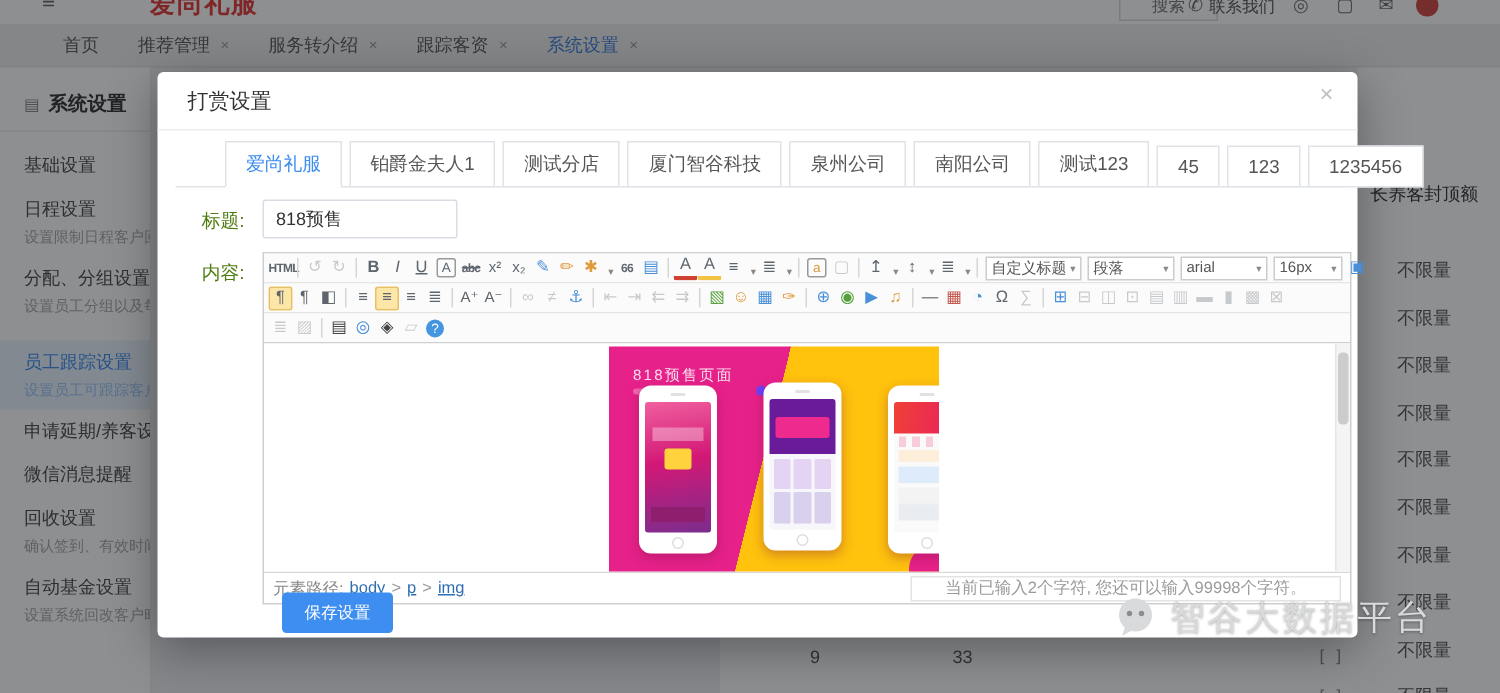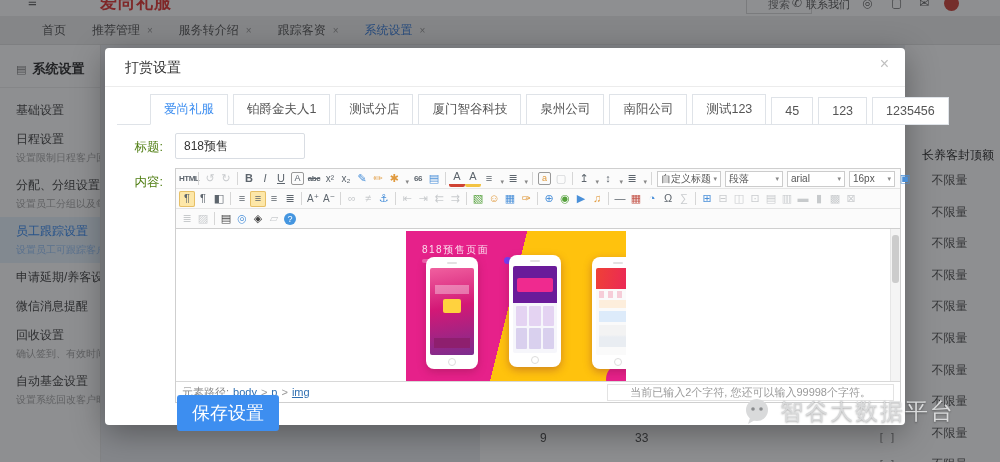--- a/index.html
+++ b/index.html
@@ -17,27 +17,27 @@
   .tabsbar{position:absolute;top:16px;left:0;right:0;height:29px;background:#efefef;border-bottom:1px solid #e0e0e0;
         display:flex;align-items:center;gap:26px;padding-left:42px;box-sizing:border-box;z-index:1;}
   .nav-tab{font-size:12px;color:#595959;display:flex;align-items:center;gap:7px;white-space:nowrap;}
   .nav-tab.active .nv{color:#3d7fd9;}
   .nav-x{font-size:10px;color:#9a9a9a;}
   .sidebar{position:absolute;top:45px;left:0;width:100px;bottom:0;background:#fff;border-right:1px solid #e8e8e8;overflow:hidden;z-index:1;}
   .sb-head{margin:15px 0 4px 16px;font-size:13px;color:#333;font-weight:600;display:flex;gap:6px;align-items:center;white-space:nowrap;}
   .sb-head-icon{color:#888;font-size:11px;}
   .sb-divider{border-top:1px solid #eee;margin:9px 0 8px 0;}
   .sb-item{padding:6px 0 6px 16px;}
-  .sb-item.active{background:#e8f3fe;}
+  .sb-item.active{background:#e8f3fe;margin-top:10px;}
   .sb-title{font-size:12px;color:#4a4a4a;white-space:nowrap;}
   .sb-item.active .sb-title{color:#3d8ef0;}
   .sb-sub{font-size:10px;color:#a9a9a9;white-space:nowrap;margin-top:3px;}
   .sb-item.active .sb-sub{color:#9cc6f7;}
   .right-col{position:absolute;top:45px;right:0;width:95px;bottom:0;background:#fff;z-index:1;}
-  .rc-head{position:absolute;top:102px;left:0;right:6px;text-align:right;font-size:12px;color:#333;white-space:nowrap;}
+  .rc-head{position:absolute;top:76px;left:0;right:6px;text-align:center;font-size:12px;color:#333;white-space:nowrap;}
   .rc-cell{position:absolute;left:0;right:6px;text-align:center;font-size:12px;color:#555;white-space:nowrap;}
   .bt-table{position:absolute;left:480px;right:95px;top:424px;bottom:0;background:#fff;z-index:1;}
   .bt-v{position:absolute;top:7px;font-size:12px;color:#555;}
   .expand-ic{position:absolute;font-size:11px;color:#888;letter-spacing:-1px;font-family:"DejaVu Sans Mono",monospace;}
   
   .overlay{position:absolute;inset:0;background:rgba(15,18,22,.47);z-index:10;}
   
   .modal{position:absolute;left:105px;top:48px;width:800px;height:377px;background:#fff;border-radius:4px;
         box-shadow:0 8px 32px rgba(0,0,0,.35);z-index:20;}
   .m-head{height:38px;border-bottom:1px solid #ececec;position:relative;}
@@ -102,21 +102,21 @@
   .s3 .r1{position:absolute;left:6%;right:6%;top:27%;height:7%;background:repeating-linear-gradient(90deg,#f6cdd8 0 5px,transparent 5px 9px);}
   .s3 .r2{position:absolute;left:6%;right:6%;top:37%;height:9%;background:#fdeedc;}
   .s3 .r3{position:absolute;left:6%;right:6%;top:49%;height:13%;background:#ddebfa;}
   .s3 .r4{position:absolute;left:6%;right:6%;top:65%;height:26%;background:linear-gradient(180deg,#f3f3f3 0 45%,#e9edf2 55% 100%);}
   .e-foot{height:20px;background:#fff;border-top:1px solid #d8d8d8;display:flex;align-items:center;
         justify-content:space-between;padding:0 6px;font-size:11px;}
   .path{color:#888;display:flex;gap:4px;align-items:center;white-space:nowrap;}
   .path a{color:#2f6fb1;text-decoration:underline;cursor:pointer;}
   .sepgt{color:#999;}
   .counter{color:#9a9a9a;border:1px solid #e3e3e3;padding:0 22px;height:15px;line-height:15px;background:#fff;white-space:nowrap;}
-  .save-btn{position:absolute;left:72px;top:347px;background:#3d8ef0;color:#fff;font-size:18px;border:none;
+  .save-btn{position:absolute;left:83px;top:347px;background:#3d8ef0;color:#fff;font-size:11px;border:none;
         border-radius:3px;padding:6px 15px;cursor:pointer;font-family:inherit;}
   
   .watermark{position:absolute;left:742px;top:396px;z-index:30;display:flex;align-items:center;gap:8px;pointer-events:none;}
   .wm-text{font-size:23px;color:#d9dadb;letter-spacing:2px;text-shadow:0 1px 2px rgba(0,0,0,.35);white-space:nowrap;}
 </style>
 </head>
 <body>
 
 <div class="page">
 

